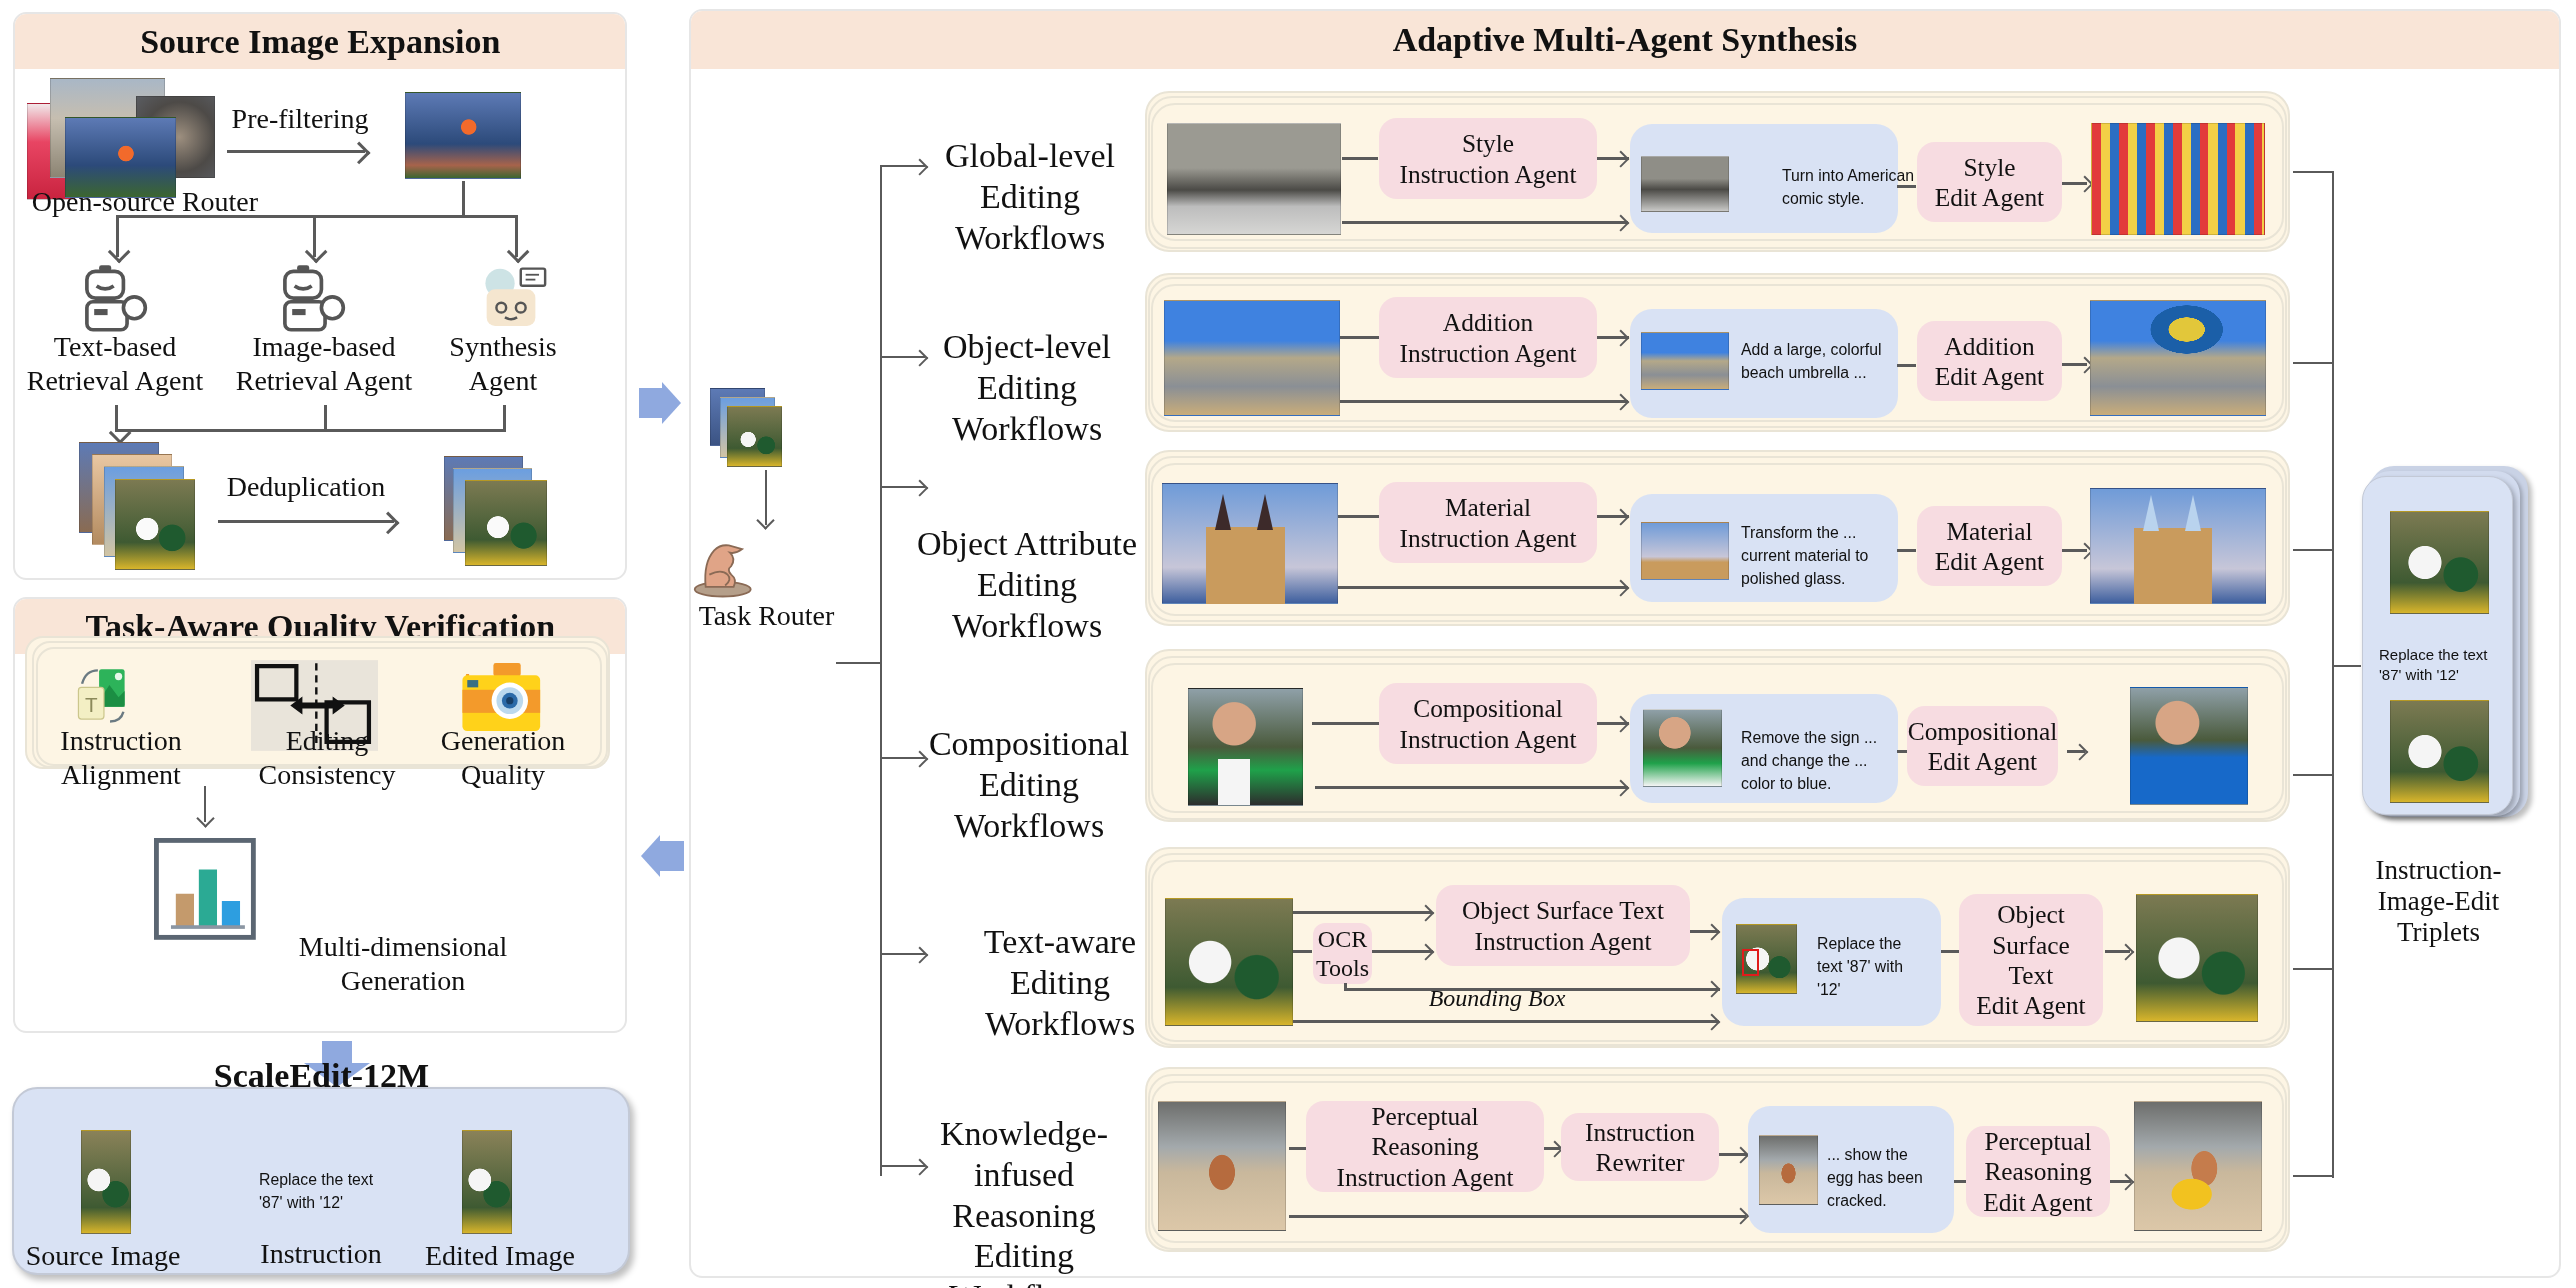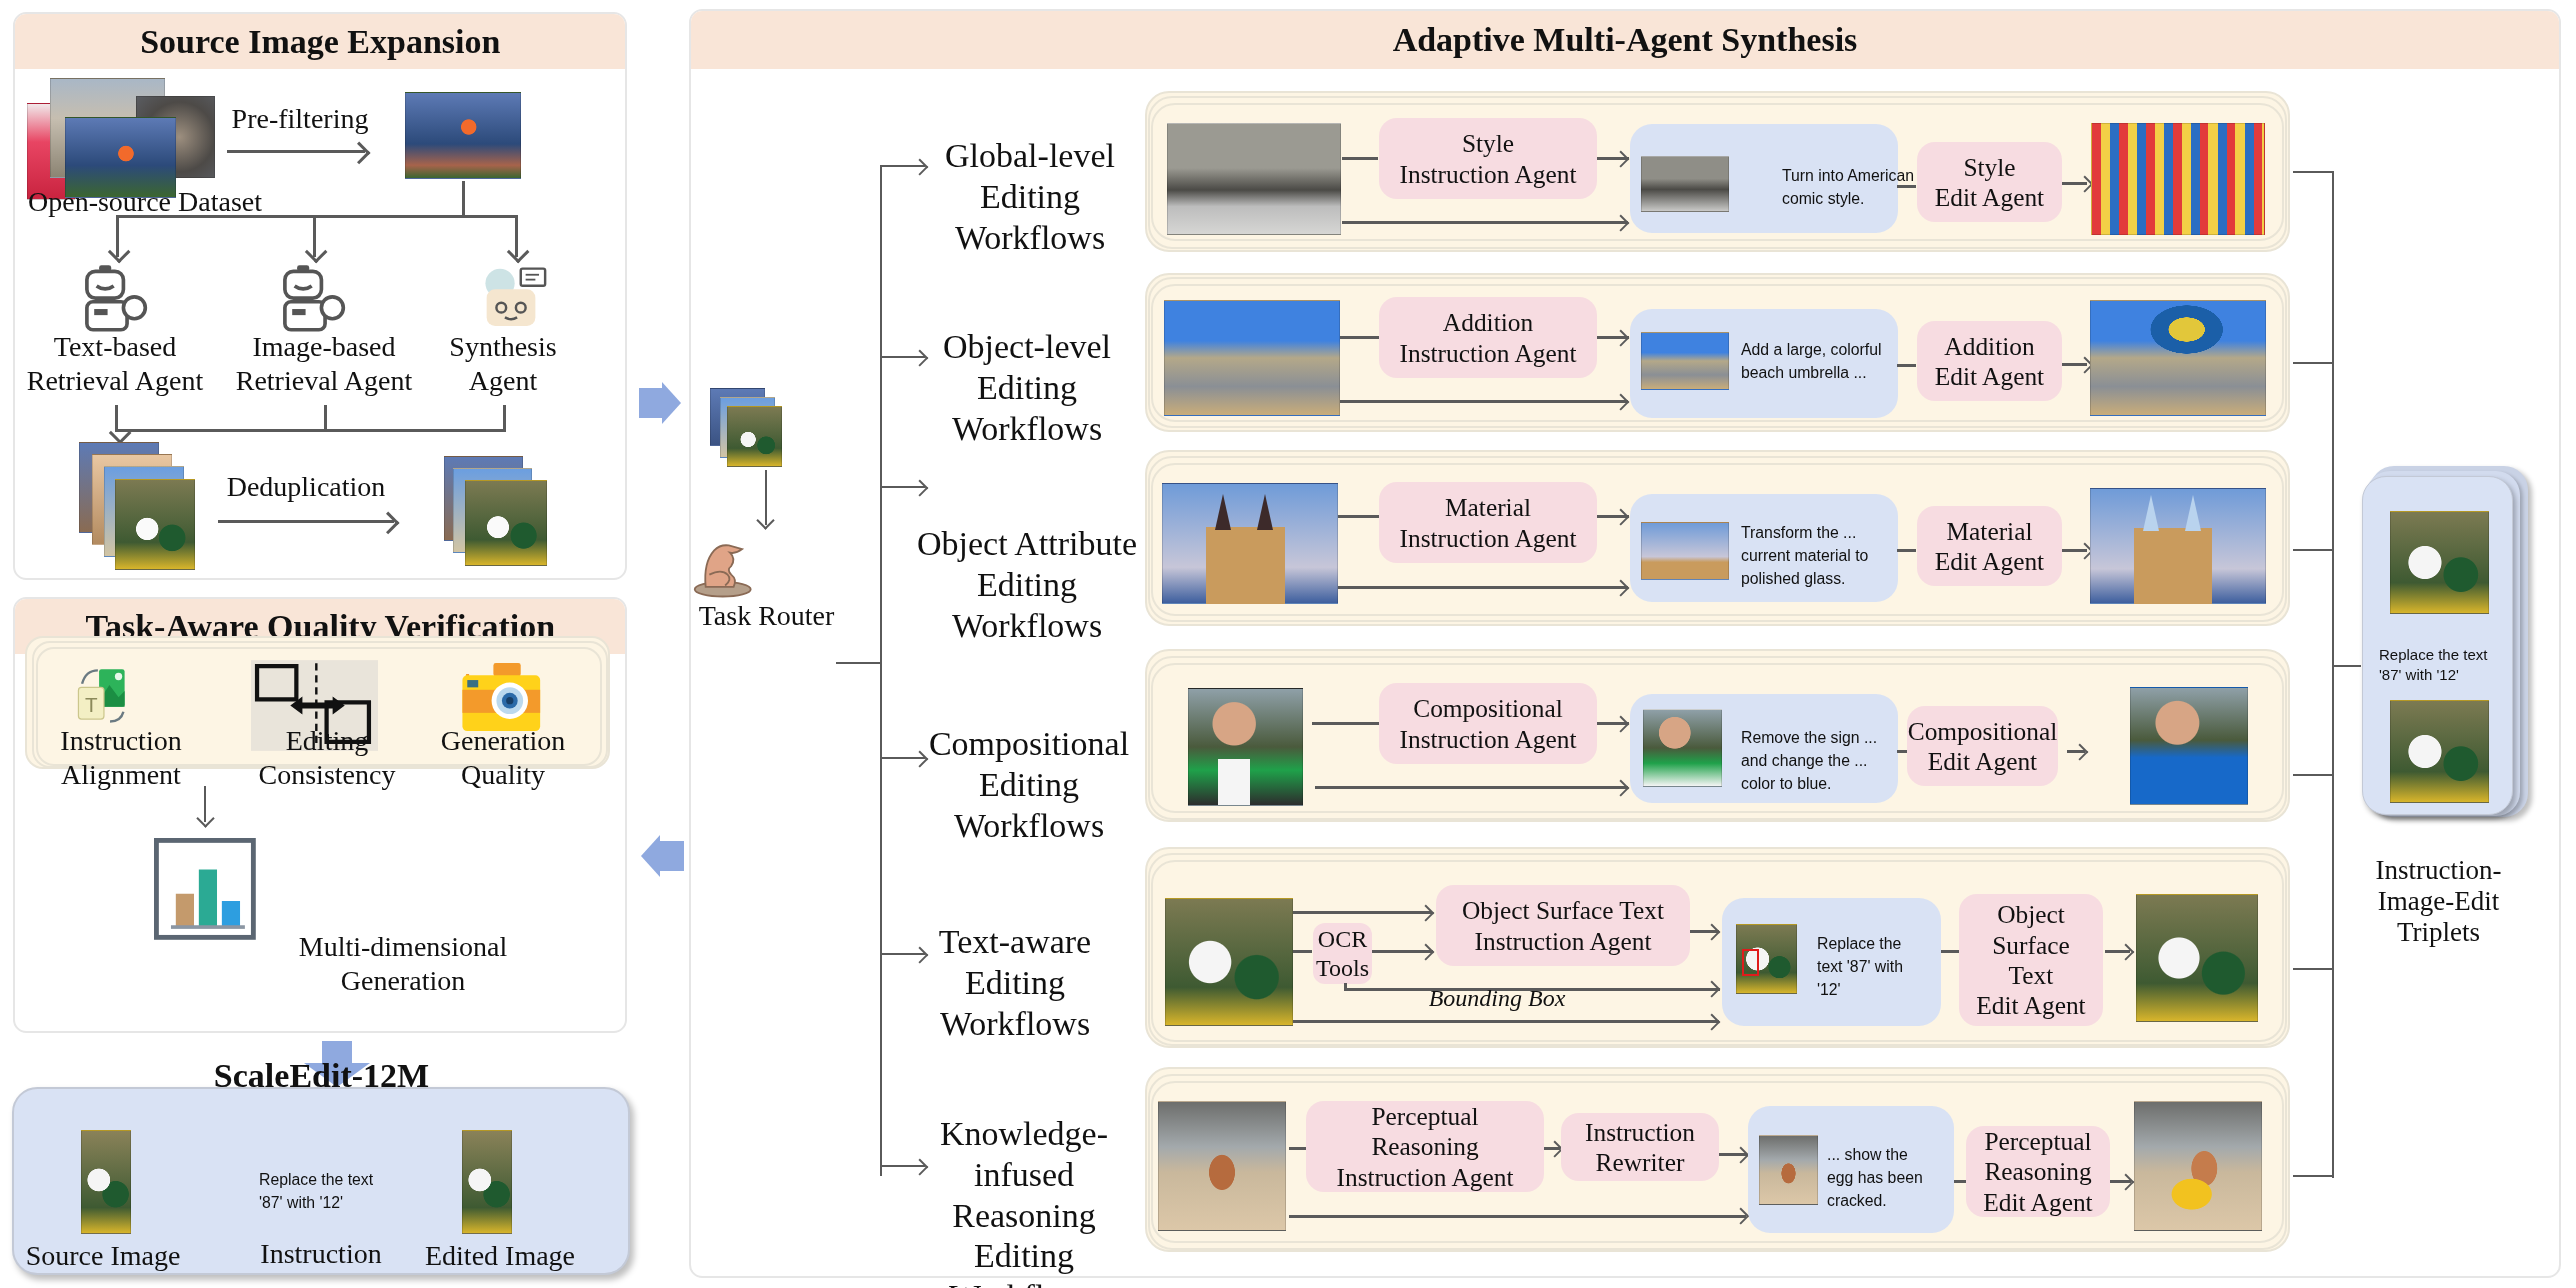--- a/index.html
+++ b/index.html
@@ -26,21 +26,21 @@
 <div class="panel" style="left:13.3px;top:12px;width:614px;height:568px;">
   <div class="panel-header" style="height:55px;font-size:34px;">
     <span>Source Image Expansion</span>
   </div>
 </div>
 
 <div class="photo" style="left:27px;top:103px;width:48px;height:97px;background:linear-gradient(180deg,#f1e8ea,#e84563 40%,#c9233f);"></div>
 <div class="photo" style="left:50px;top:78px;width:115px;height:100px;background:linear-gradient(180deg,#a9b7c6,#c6beb0 40%,#8c8473);"></div>
 <div class="photo" style="left:136px;top:96px;width:79px;height:82px;background:radial-gradient(circle at 55% 50%,#9d8f7f,#4d4a47 60%,#5a5c61);"></div>
 <div class="photo" style="left:65px;top:117px;width:111px;height:81px;background:radial-gradient(circle at 55% 45%,#f26a2b 0 10%,transparent 11%),linear-gradient(180deg,#5d7ab5,#2c4a7a 60%,#3c6630);"></div>
-<div class="txt" style="left:18px;top:185px;width:254px;font-size:28px;">Open-source Dataset</div>
+<div class="txt" style="left:18px;top:185px;width:254px;font-size:28px;">Open-source Router</div>
 
 <div class="txt" style="left:221px;top:102px;width:158px;font-size:28px;">Pre-filtering</div>
 <div class="hline" style="left:227px;top:150px;width:138px;"></div>
 <div class="chev" style="left:351px;top:145px;"></div>
 <div class="photo" style="left:405px;top:92px;width:116px;height:87px;background:radial-gradient(circle at 55% 40%,#f26a2b 0 9%,transparent 10%),linear-gradient(180deg,#5d7ab5,#2c4a7a 60%,#a7634b 85%,#3c6630);"></div>
 
 <div class="vline" style="left:462px;top:181px;height:36px;"></div>
 <div class="hline" style="left:116px;top:215px;width:400px;"></div>
 <div class="vline" style="left:116px;top:215px;height:42px;"></div>
 <div class="vline" style="left:313px;top:215px;height:42px;"></div>
@@ -237,21 +237,21 @@
   <div>Editing Workflows</div>
 </div>
 <div class="txt" style="left:912px;top:524px;width:230px;">
   <div>Object Attribute</div>
   <div>Editing Workflows</div>
 </div>
 <div class="txt" style="left:914px;top:724px;width:230px;">
   <div>Compositional</div>
   <div>Editing Workflows</div>
 </div>
-<div class="txt" style="left:900px;top:922px;width:230px;">
+<div class="txt" style="left:945px;top:922px;width:230px;">
   <div>Text-aware</div>
   <div>Editing Workflows</div>
 </div>
 <div class="txt" style="left:906px;top:1114px;width:236px;">
   <div>Knowledge-infused</div>
   <div>Reasoning</div>
   <div>Editing Workflows</div>
 </div>
 
 <div class="stack-card" style="left:1145px;top:91px;width:1145px;height:161px;"></div>

